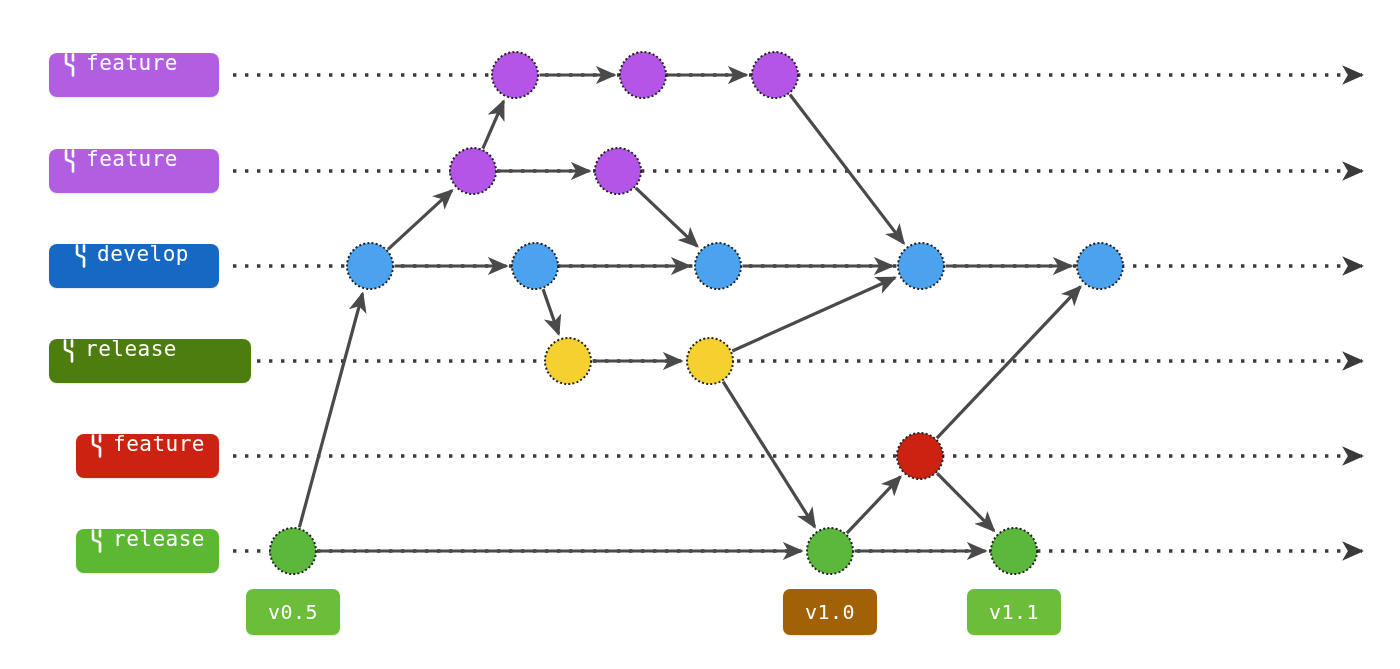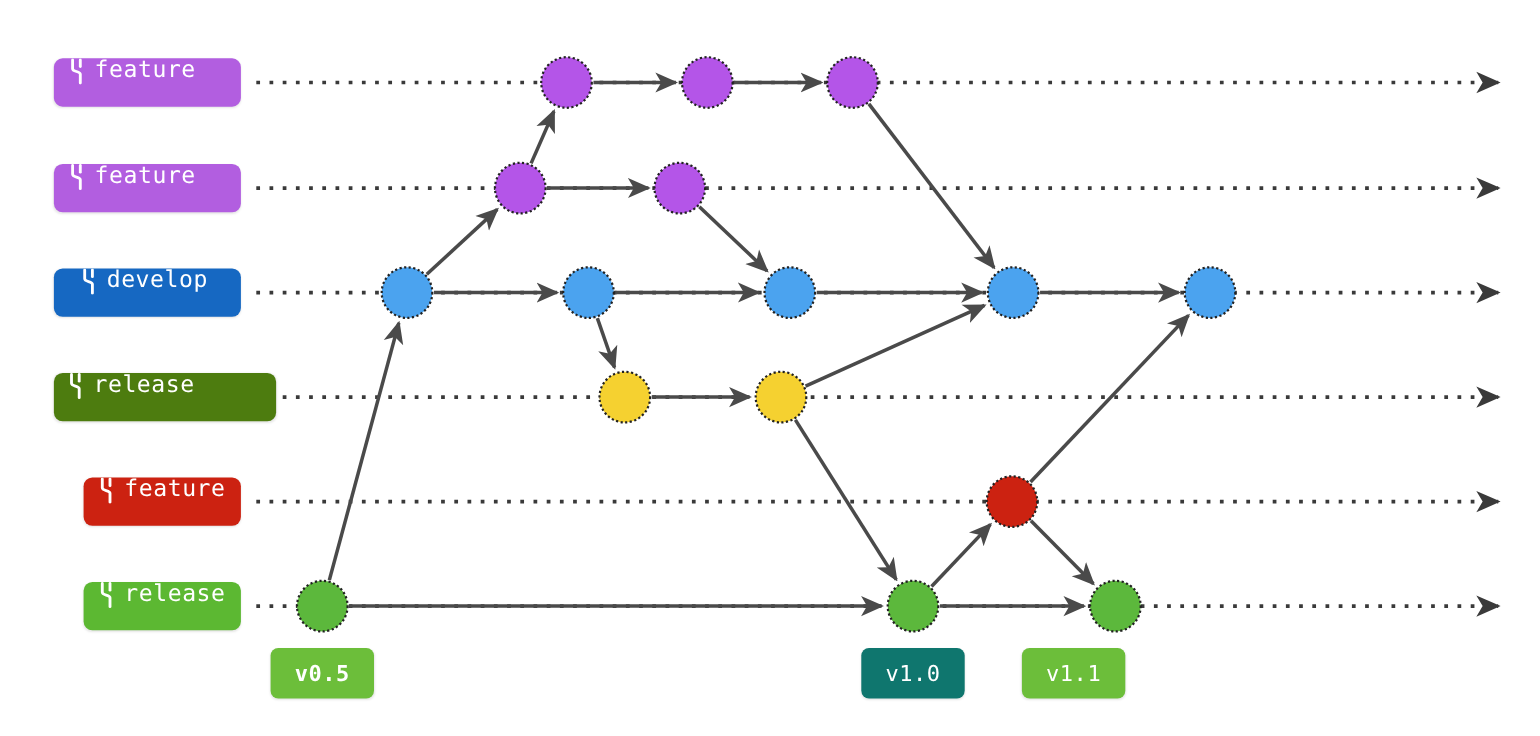--- a/index.html
+++ b/index.html
@@ -142,22 +142,22 @@
     </div>
     <div class="lane-label" style="background: rgb(92, 184, 50); width: 143px; left: 76px; top: 551px;">
       <svg class="branch-icon" viewBox="0 0 15 24">
         <path d="M4 1.5 L4 9.5 C4 12.5 11 11.5 11 14.5 L11 22.5" stroke="#ffffff" stroke-width="2.6" fill="none" stroke-linecap="round"></path>
         <path d="M11 1.5 L11 7.5" stroke="#ffffff" stroke-width="2.6" fill="none" stroke-linecap="round"></path>
       </svg>
       <span class="lane-text">release</span>
     </div>
   </div>
 <div id="tag-boxes">
-    <div class="tag-box" style="background: rgb(108, 190, 58); left: 293px; top: 589px; font-weight: bold;">
+    <div class="tag-box" style="background: rgb(108, 190, 58); left: 293px; top: 589px;">
       <span>v0.5</span>
     </div>
-    <div class="tag-box" style="background: #0f766e; left: 830px; top: 589px;">
+    <div class="tag-box" style="background: #a16207; left: 830px; top: 589px;">
       <span>v1.0</span>
     </div>
-    <div class="tag-box" style="background: rgb(108, 190, 58); left: 976px; top: 589px;">
+    <div class="tag-box" style="background: rgb(108, 190, 58); left: 1014px; top: 589px;">
       <span>v1.1</span>
     </div>
   </div>
 
 </body></html>

